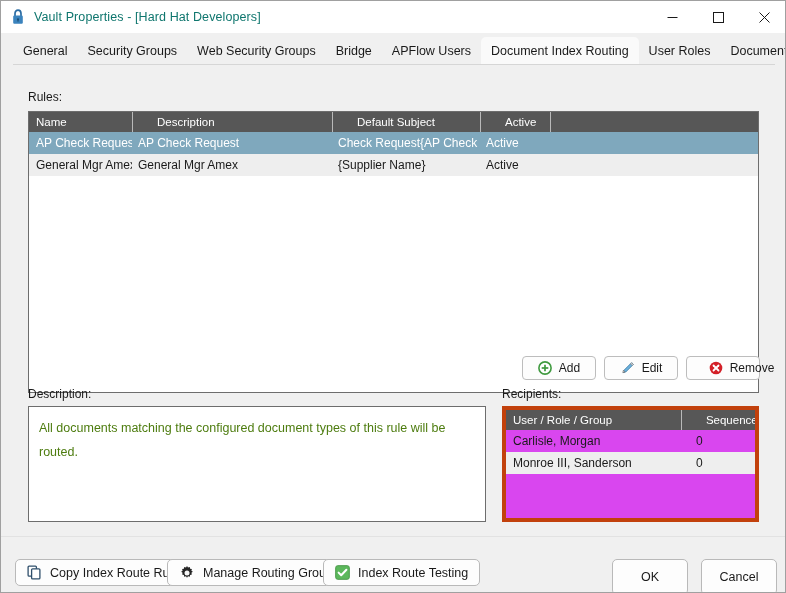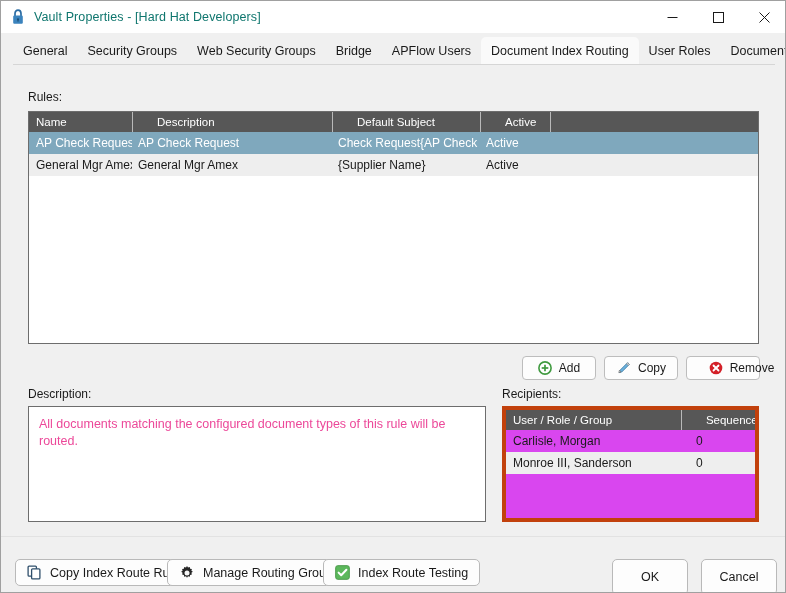--- a/index.html
+++ b/index.html
@@ -92,21 +92,21 @@
     font-size: 12px;
     color: #1a1a1a;
     white-space: nowrap;
   }
 
   
   #rules-label { left: 27px; top: 21px; }
   #rules-grid {
     position: absolute;
     left: 27px; top: 42px;
-    width: 731px; height: 233px;
+    width: 731px; height: 282px;
     background: #ffffff;
     border: 1px solid #6d6d6d;
     overflow: hidden;
   }
   .grid-head {
     display: flex;
     height: 20px;
     background: #575757;
     color: #ffffff;
     font-size: 11.5px;
@@ -163,22 +163,22 @@
   
   #desc-label { left: 27px; top: 318px; }
   #desc-box {
     position: absolute;
     left: 27px; top: 337px;
     width: 458px; height: 116px;
     background: #ffffff;
     border: 1px solid #6d6d6d;
     padding: 9px 10px;
     font-size: 12.5px;
-    color: #ec4899;
-    line-height: 17px;
+    color: #4d7c0f;
+    line-height: 24px;
     overflow: hidden;
   }
 
   
   #recip-label { left: 501px; top: 318px; }
   #recip-grid {
     position: absolute;
     left: 501px; top: 337px;
     width: 257px; height: 116px;
     background: #d946ef;
@@ -337,21 +337,21 @@
     </div>
 
     <div class="btn" id="btn-edit">
       <span class="bicon">
         <svg width="15" height="15" viewBox="0 0 15 15">
           <path d="M11.6 1.7l1.7 1.7-7.6 7.6-2.3 0.6 0.6-2.3z" fill="#6cb2df" stroke="#3d7ea6" stroke-width="0.9" stroke-linejoin="round"></path>
           <path d="M11.6 1.7l1.7 1.7-1.1 1.1-1.7-1.7z" fill="#d9d9d9" stroke="#8a8a8a" stroke-width="0.7"></path>
           <path d="M3.4 9.3l-0.6 2.3 2.3-0.6z" fill="#f2f2f2" stroke="#6b6b6b" stroke-width="0.7" stroke-linejoin="round"></path>
         </svg>
       </span>
-      <span>Copy</span>
+      <span>Edit</span>
     </div>
 
     <div class="btn" id="btn-remove">
       <span class="bicon">
         <svg width="14" height="14" viewBox="0 0 14 14">
           <circle cx="7" cy="7" r="6.3" fill="#d32028"></circle>
           <line x1="4.5" y1="4.5" x2="9.5" y2="9.5" stroke="#ffffff" stroke-width="1.8" stroke-linecap="round"></line>
           <line x1="9.5" y1="4.5" x2="4.5" y2="9.5" stroke="#ffffff" stroke-width="1.8" stroke-linecap="round"></line>
         </svg>
       </span>

